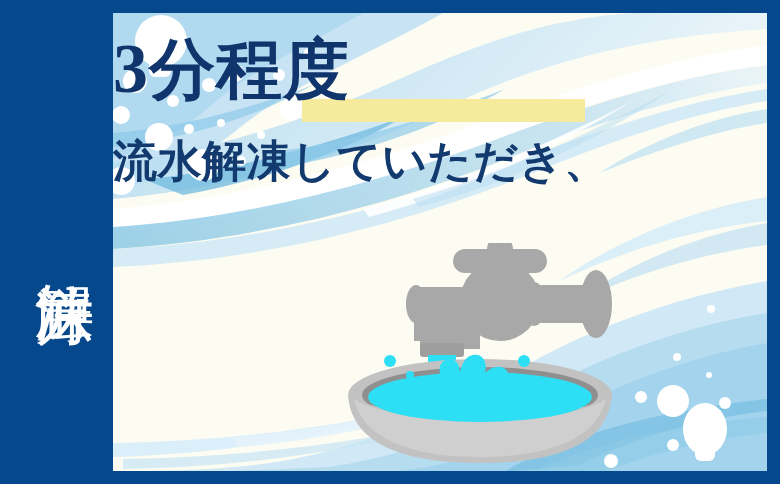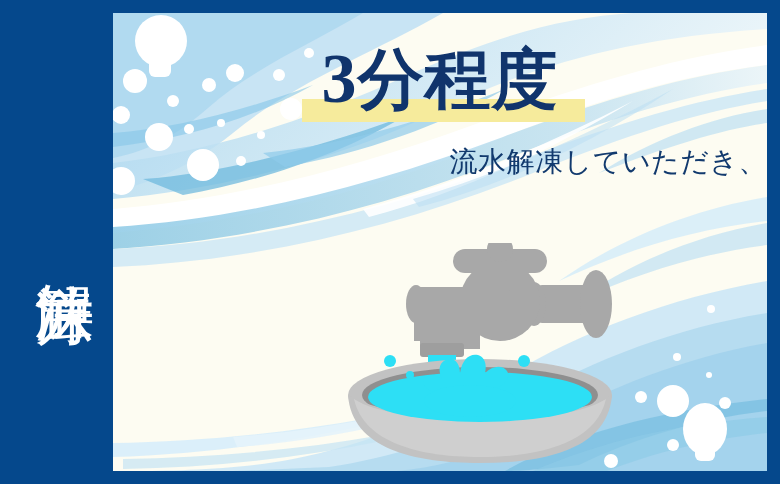--- a/index.html
+++ b/index.html
@@ -36,34 +36,33 @@
   
   #headline-wrap{
     position:absolute;left:0;top:22px;width:654px;height:92px;
   }
   #hl-highlight{
     position:absolute;left:189px;top:64px;width:283px;height:23px;
     background:#f6eb9c;
   }
   #headline{
     position:absolute;left:0;top:0;width:654px;
-    text-align:center;
     color:#10346c;
-    font-size:66px;line-height:88px;
+    font-size:66px;line-height:68px;
     font-weight:700;
     letter-spacing:1px;
     white-space:nowrap;
   }
   #headline .num{font-size:70px;}
 
   
   #body-copy{
     position:absolute;left:0;top:122px;width:654px;
-    text-align:right;color:#123a6e;
-    font-size:28px;line-height:54px;font-weight:400;
+    text-align:left;color:#123a6e;
+    font-size:44px;line-height:54px;font-weight:700;
     letter-spacing:0.5px;
   }
   #body-copy .line{display:block;white-space:nowrap;}
 
   
   #illus{position:absolute;left:215px;top:230px;width:330px;height:220px;}
 </style>
 </head>
 <body>
 

